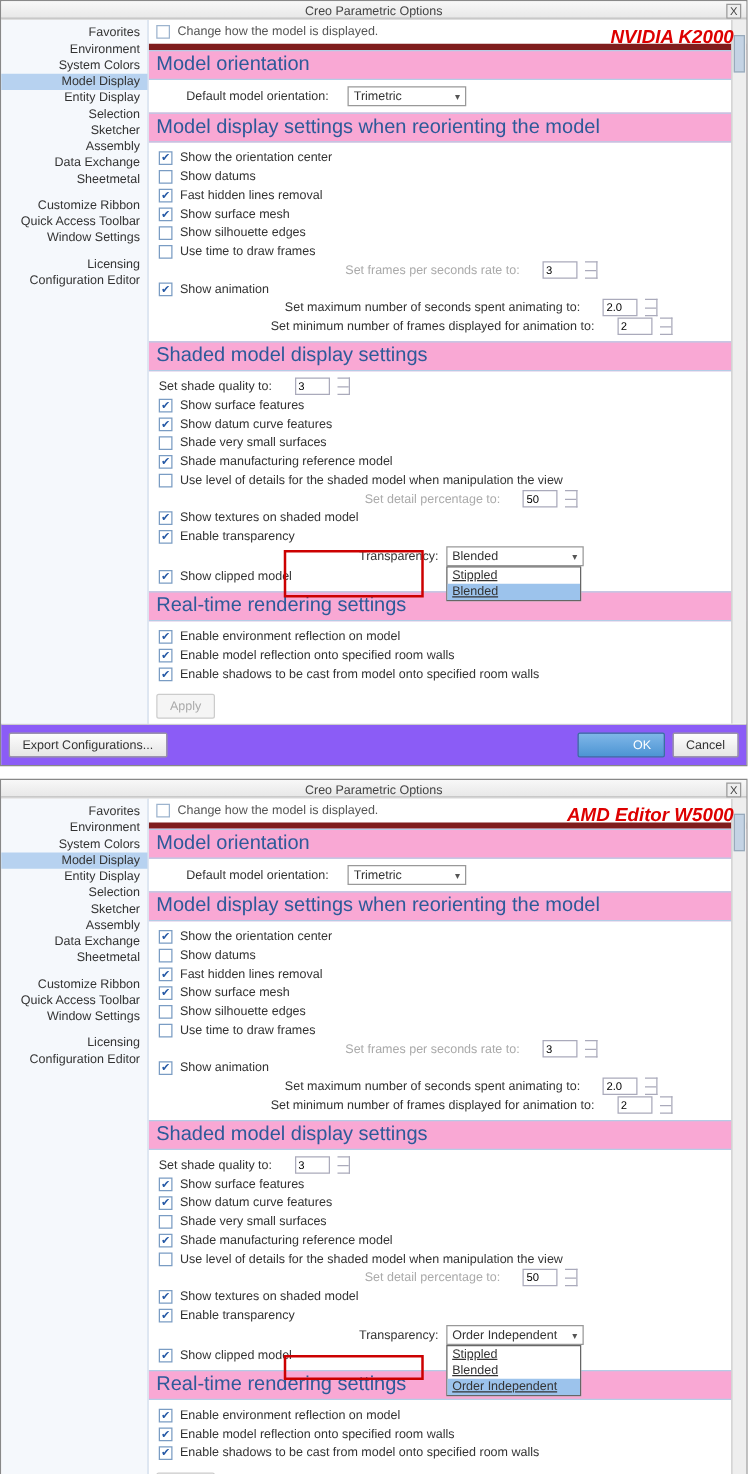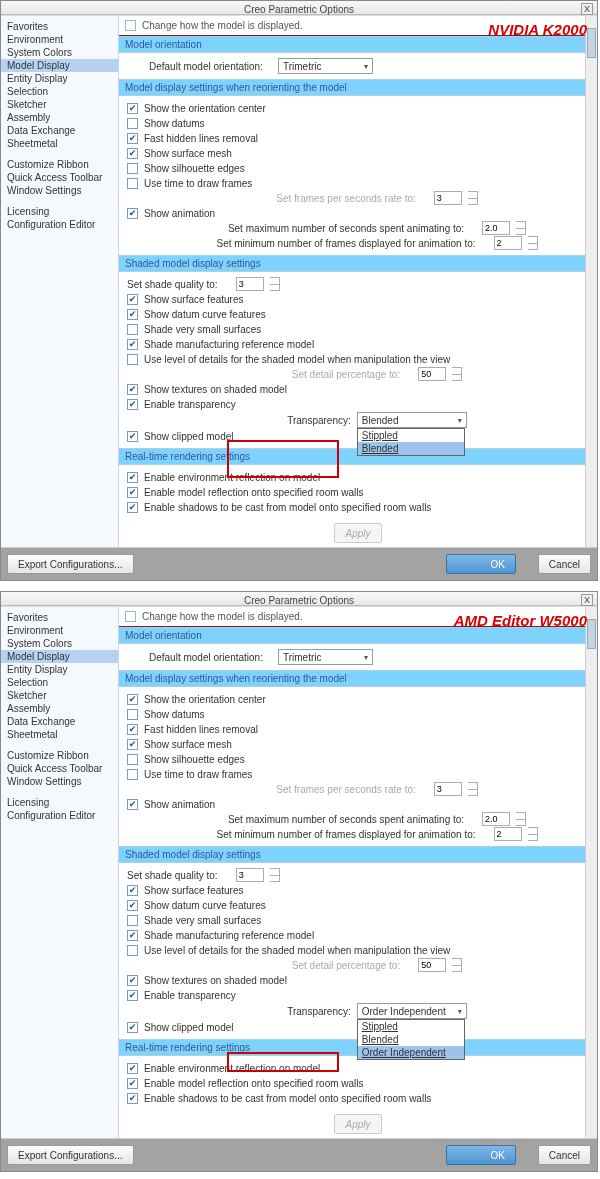--- a/index.html
+++ b/index.html
@@ -3,48 +3,48 @@
 <meta charset="utf-8">
 <style>
   * { box-sizing: border-box; }
   body { margin: 0; font-family: Arial, sans-serif; font-size: 10px; background: #fff; color: #333; }
   .dialog { border: 1px solid #888; margin-bottom: 10px; width: 598px; position: relative; background: #fafafa; }
   .titlebar { background: linear-gradient(#f8f8f8,#e8e8e8); border-bottom: 1px solid #bbb; height: 14px; line-height: 18px; text-align: center; font-size: 10px; color: #444; position:relative; }
   .titlebar .close { position: absolute; right: 4px; top: 2px; width: 12px; height: 12px; border:1px solid #999; font-size:9px; line-height:10px; text-align:center; background:#eee;}
   .product-label { position:absolute; right:10px; top:20px; font-size:15px; font-style:italic; font-weight:bold; color:#d00; z-index:20;}
   .body { display:flex; border-top:1px solid #ddd;}
   .sidebar { width:118px; background:#f5f8fc; border-right:1px solid #c7d5e8; padding:4px 0; font-size:10px;}
-  .sidebar div { padding:1px 6px; color:#333; cursor:default; }
+  .sidebar div { padding:1px 6px; color:#333; cursor:default;text-align:right; }
   .sidebar div.sel { background:#b7d2f0; }
   .sidebar .gap { height:8px; }
   .main { flex:1; background:#fff; overflow:hidden; position:relative; }
-  .topline { padding:4px 6px; display:flex; align-items:center; gap:6px; font-size:10px; color:#555; border-bottom:1px solid #7f1d1d;}
+  .topline { padding:4px 6px; display:flex; align-items:center; gap:6px; font-size:10px; color:#555; border-bottom:5px solid #7f1d1d;}
   .topcb { width:11px; height:11px; border:1px solid #9db4ce; }
-  .section-h { background:#7dd3fc; color:#2d5a99; font-size:10px; padding:2px 6px; border-top:1px solid #b5cce6; border-bottom:1px solid #b5cce6;}
+  .section-h { background:#f9a8d4; color:#2d5a99; font-size:16px; padding:2px 6px; border-top:1px solid #b5cce6; border-bottom:1px solid #b5cce6;}
   .content { padding:4px 8px; }
   .row { display:flex; align-items:center; gap:6px; margin:1px 0; font-size:10px; color:#333; min-height:14px;}
   .cb { width:11px; height:11px; border:1px solid #7a9cc3; display:inline-flex; align-items:center; justify-content:center; font-size:9px; color:#2458a5; background:#fff;}
   .cb.chk::before { content:"✔"; }
   .num { width:28px; height:14px; border:1px solid #aab; font-size:9px; padding:0 2px; }
   .spin { width:10px; height:14px; border:1px solid #aab; border-left:none; display:flex; flex-direction:column;}
   .spin div{flex:1;border-bottom:1px solid #aab;}
   .spin div:last-child{border-bottom:none;}
   .indent1 { padding-left:22px;gap:15px; }
   .indent2 { padding-left:38px;justify-content:center; }
   .disabled { color:#aaa; }
   .select { height:16px; border:1px solid #999; background:#fff; display:inline-flex; align-items:center; padding:0 4px; font-size:10px; position:relative; min-width:90px;}
   .select .arrow { margin-left:auto; font-size:8px; color:#555;}
   .dropdown { position:absolute; top:15px; left:-1px; border:1px solid #666; background:#fff; min-width:100%; z-index:5;}
   .dropdown div { padding:1px 4px;text-decoration:underline; }
   .dropdown div.hl { background:#9cc3ec; }
   .highlight-box { position:absolute; border:2px solid #c00; pointer-events:none; z-index:10;}
-  .footer { border-top:1px solid #ccc; padding:6px; display:flex; gap:22px; align-items:center; background:#a3a3a3;}
+  .footer { border-top:1px solid #ccc; padding:6px; display:flex; gap:6px; align-items:center; background:#8b5cf6;}
   .btn { height:20px; border:1px solid #999; background:linear-gradient(#fdfdfd,#e5e5e5); padding:0 10px; font-size:10px; display:inline-flex; align-items:center; border-radius:2px;}
   .btn.primary { background:linear-gradient(#7fb7e8,#4d95d3); color:#fff; border-color:#36739f;padding-left:43px;}
-  .apply-row { text-align:center; padding:4px 6px;font-style:italic;}
+  .apply-row { text-align:left; padding:4px 6px;}
   .apply-row .btn { color:#aaa; border-color:#ccc; background:#f5f5f5;}
   .scrollbar{ position:absolute; right:0; top:0; width:12px; height:100%; background:#eee; border-left:1px solid #ccc;}
   .scrollbar .thumb{ position:absolute;left:1px;right:1px;top:12px;height:30px;background:#c4d3e4;border:1px solid #9ab;}
 </style>
 </head>
 <body>
 
 <div id="root">
     <div class="dialog">
       <div class="titlebar"><span>Creo Parametric Options</span><span class="close">X</span></div>

